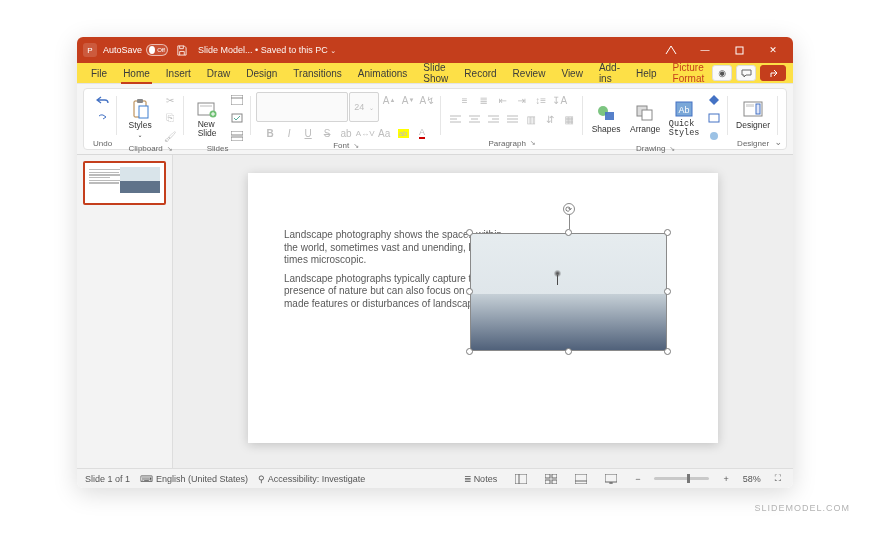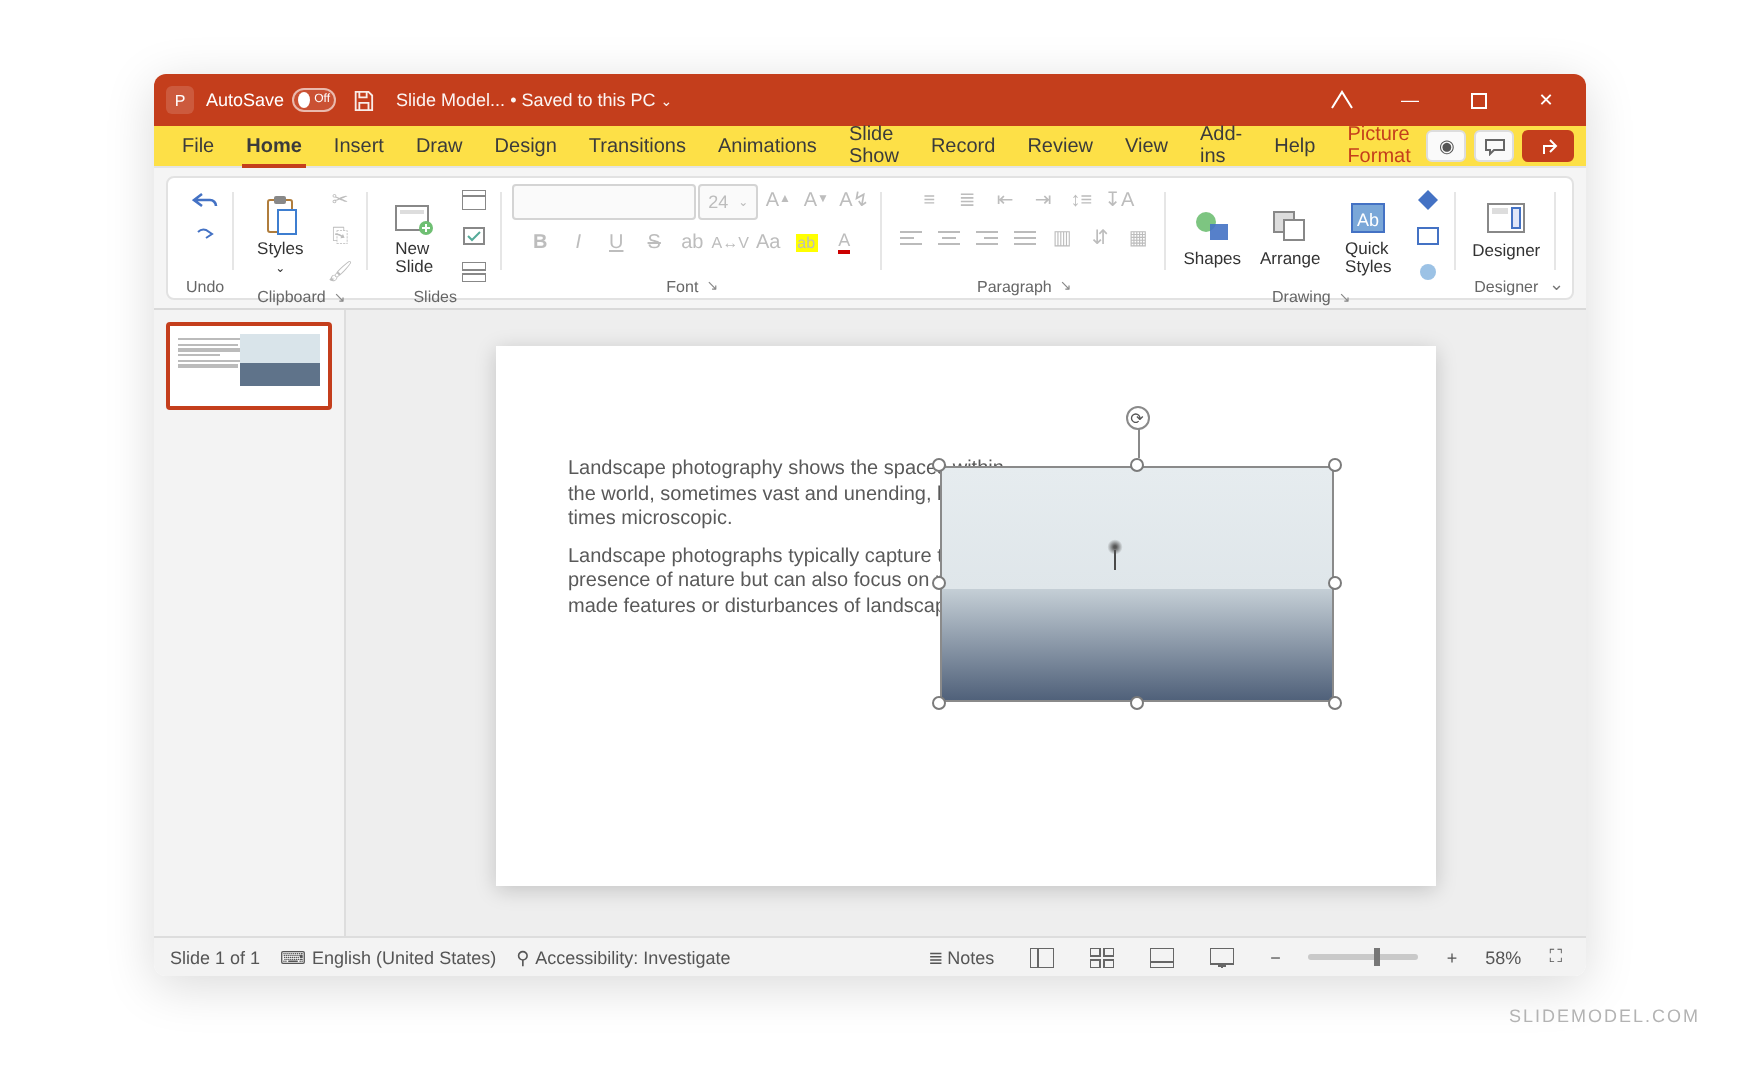--- a/index.html
+++ b/index.html
@@ -13,41 +13,41 @@
   .toggle{ width:22px; height:12px; border:1px solid rgba(255,255,255,0.6); border-radius:6px; display:flex; align-items:center; padding:0 2px; font-size:6px; background:rgba(255,255,255,0.1);}
   .toggle .knob{ width:8px; height:8px; background:#fff; border-radius:50%; margin-right:2px;}
   .qat{ width:14px; height:14px; display:flex; align-items:center; justify-content:center; opacity:.9;}
   .doc-title{ font-size:9px; opacity:.95; margin-left:4px;}
   .searchbox{ flex:0 0 180px; height:17px; background:rgba(255,255,255,0.18); border-radius:3px; display:flex; align-items:center; padding:0 6px; margin-left:10px; font-size:9px; color:#fbd7cb; gap:5px;}
   .titlebar .spacer{ flex:1; }
   .winbtn{ width:28px; height:26px; display:flex; align-items:center; justify-content:center; color:#fff; font-size:9px;}
   
   .tabs{ height:21px; background:#fde047; border-bottom:1px solid #e4e4e4; display:flex; align-items:center; padding:0 6px; font-size:10px; color:#3b3b3b; gap:0;}
   .tab{ padding:0 8px; height:100%; display:flex; align-items:center; cursor:default;}
-  .tab.active{ font-weight:700; position:relative;}
+  .tab.active{ font-weight:400; position:relative;}
   .tab.active::after{ content:""; position:absolute; left:6px; right:6px; bottom:-1px; height:2px; background:#C43E1C;}
   .tab.context{ color:#C43E1C;}
   .tabs .spacer{flex:1;}
   .tabs-right{ display:flex; align-items:center; gap:4px; padding-right:2px;}
   .tabs-right .tbtn{ width:20px; height:16px; border:1px solid #ddd; border-radius:3px; display:flex; align-items:center; justify-content:center; font-size:9px; color:#555; background:#fafafa;}
   .tabs-right .share{ background:#C43E1C; color:#fff; border-color:#C43E1C; width:26px;}
   
   .ribbon-wrap{ background:#f5f5f5; border-bottom:1px solid #d9d9d9; padding:4px 6px;}
   .ribbon{ background:#fff; border:1px solid #e2e2e2; border-radius:4px; height:62px; display:flex; align-items:stretch; padding:3px 4px 0 4px; position:relative;}
   .group{ display:flex; flex-direction:column; align-items:center; padding:0 5px; position:relative;}
   .group::after{ content:""; position:absolute; right:0; top:4px; bottom:14px; width:1px; background:#e6e6e6;}
   .group:last-child::after{display:none;}
   .group-body{ flex:1; display:flex; align-items:center; gap:3px;}
   .group-label{ font-size:8px; color:#666; height:12px; display:flex; align-items:center; gap:4px;}
   .group-label .launcher{ font-size:7px; color:#888;}
   .bigbtn{ display:flex; flex-direction:column; align-items:center; justify-content:center; width:36px; height:44px; border-radius:3px; font-size:8.5px; color:#333; gap:1px;}
   .bigbtn .ico{ width:20px; height:20px; display:flex; align-items:center; justify-content:center;}
   .smbtn{ width:18px; height:16px; display:flex; align-items:center; justify-content:center; border-radius:2px; color:#7a7a7a; font-size:10px;}
   .disabled{ color:#bdbdbd !important;}
-  .font-combo{ height:18px; border:1px solid #d4d4d4; border-radius:2px; background:#fafafa; display:flex; align-items:center; padding:0 4px; font-size:9px; color:#bbb; gap:4px;}
+  .font-combo{ height:30px; border:1px solid #d4d4d4; border-radius:2px; background:#fafafa; display:flex; align-items:center; padding:0 4px; font-size:9px; color:#bbb; gap:4px;}
   .col{ display:flex; flex-direction:column; gap:2px;}
   .row{ display:flex; gap:1px;}
   .ribbon-collapse{ position:absolute; right:4px; bottom:2px; font-size:9px; color:#777;}
   
   .workspace{ flex:1; display:flex; background:#eeeeee; overflow:hidden;}
   .thumbstrip{ width:96px; background:#f3f3f3; border-right:1px solid #ddd; padding:6px;}
   .thumb{ border:2px solid #C43E1C; border-radius:2px; background:#fff; height:44px; position:relative; display:flex; align-items:center; justify-content:center; overflow:hidden;}
   .thumb-mini{ position:relative; width:100%; height:100%;}
   .thumb-mini .txt{ position:absolute; left:4px; top:6px; right:40px; height:8px;}
   .thumb-mini .txt span{ display:block; height:1.3px; background:#bbb; margin-bottom:1.4px;}
@@ -323,21 +323,21 @@
               </div>
             <span>Arrange</span>
           </div>
           <div class="bigbtn">
             <div class="ico">
                 <svg width="20" height="18">
                   <rect x="2" y="2" width="16" height="14" fill="#7aa7d8" stroke="#4472C4"></rect>
                   <text x="10" y="13" text-anchor="middle" font-size="9" fill="#fff">Ab</text>
                 </svg>
               </div>
-            <span style="white-space:pre-line;line-height:1;">Quick
+            <span style="white-space:pre-line;line-height:1;font-family:Liberation Mono, monospace;">Quick
 Styles</span>
           </div>
           <div class="col">
             <div class="smbtn">
                 <svg width="12" height="10">
                   <path d="M6 0l5 5-5 5-5-5z" fill="#4472C4"></path>
                 </svg>
               </div>
             <div class="smbtn">
                 <svg width="12" height="10">

